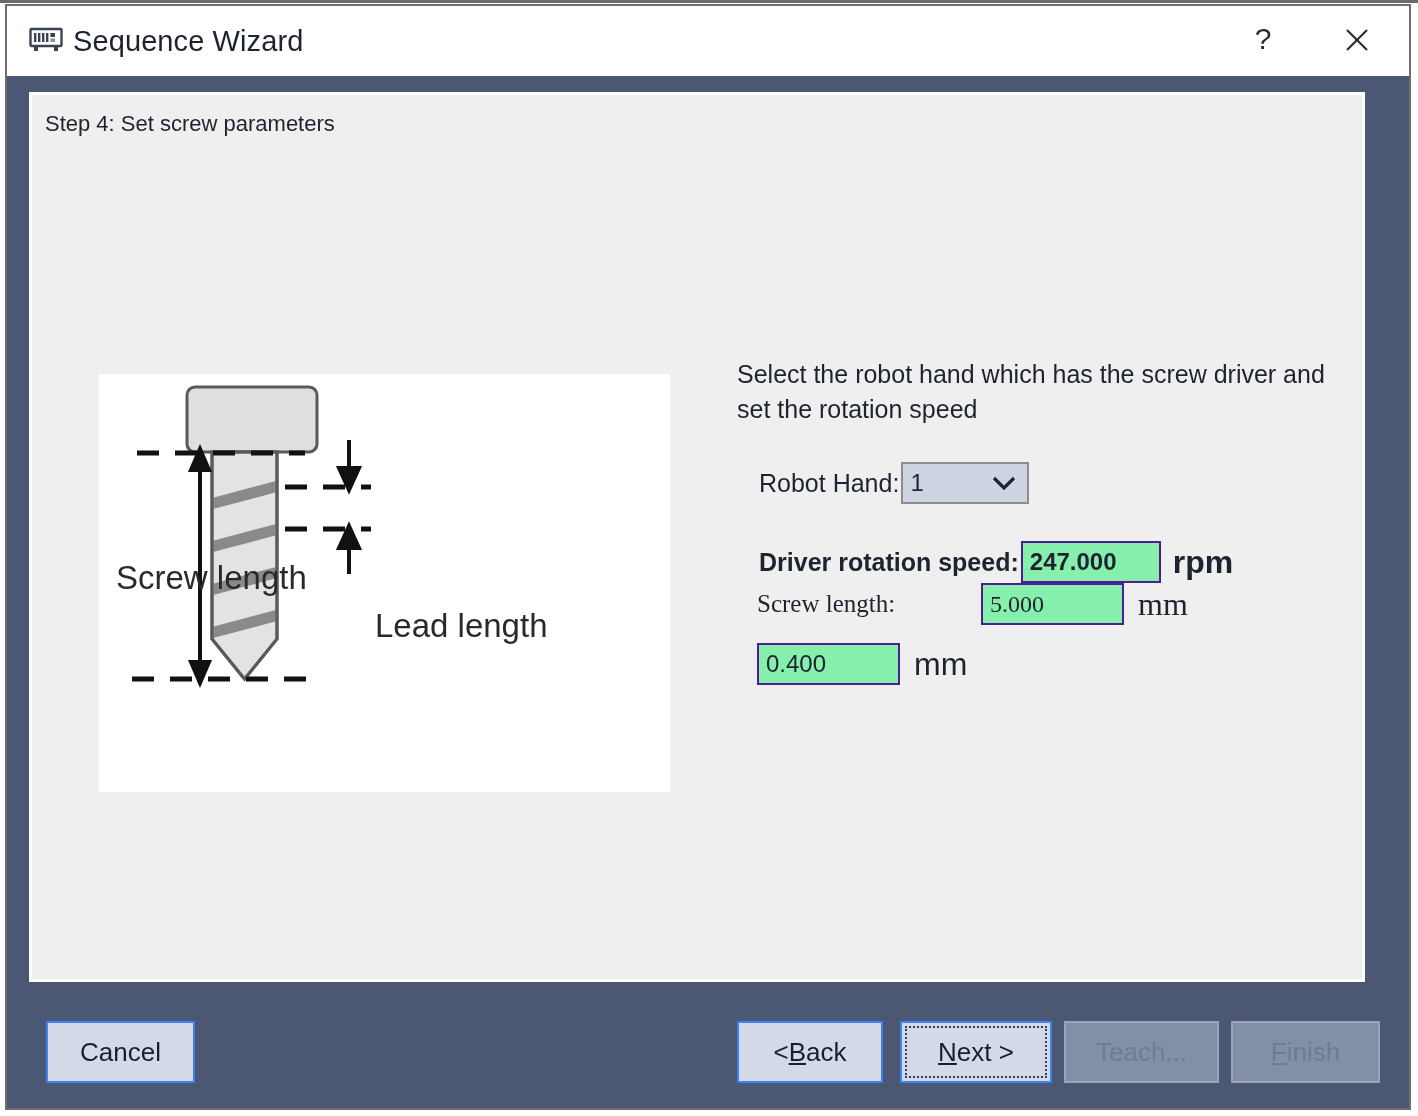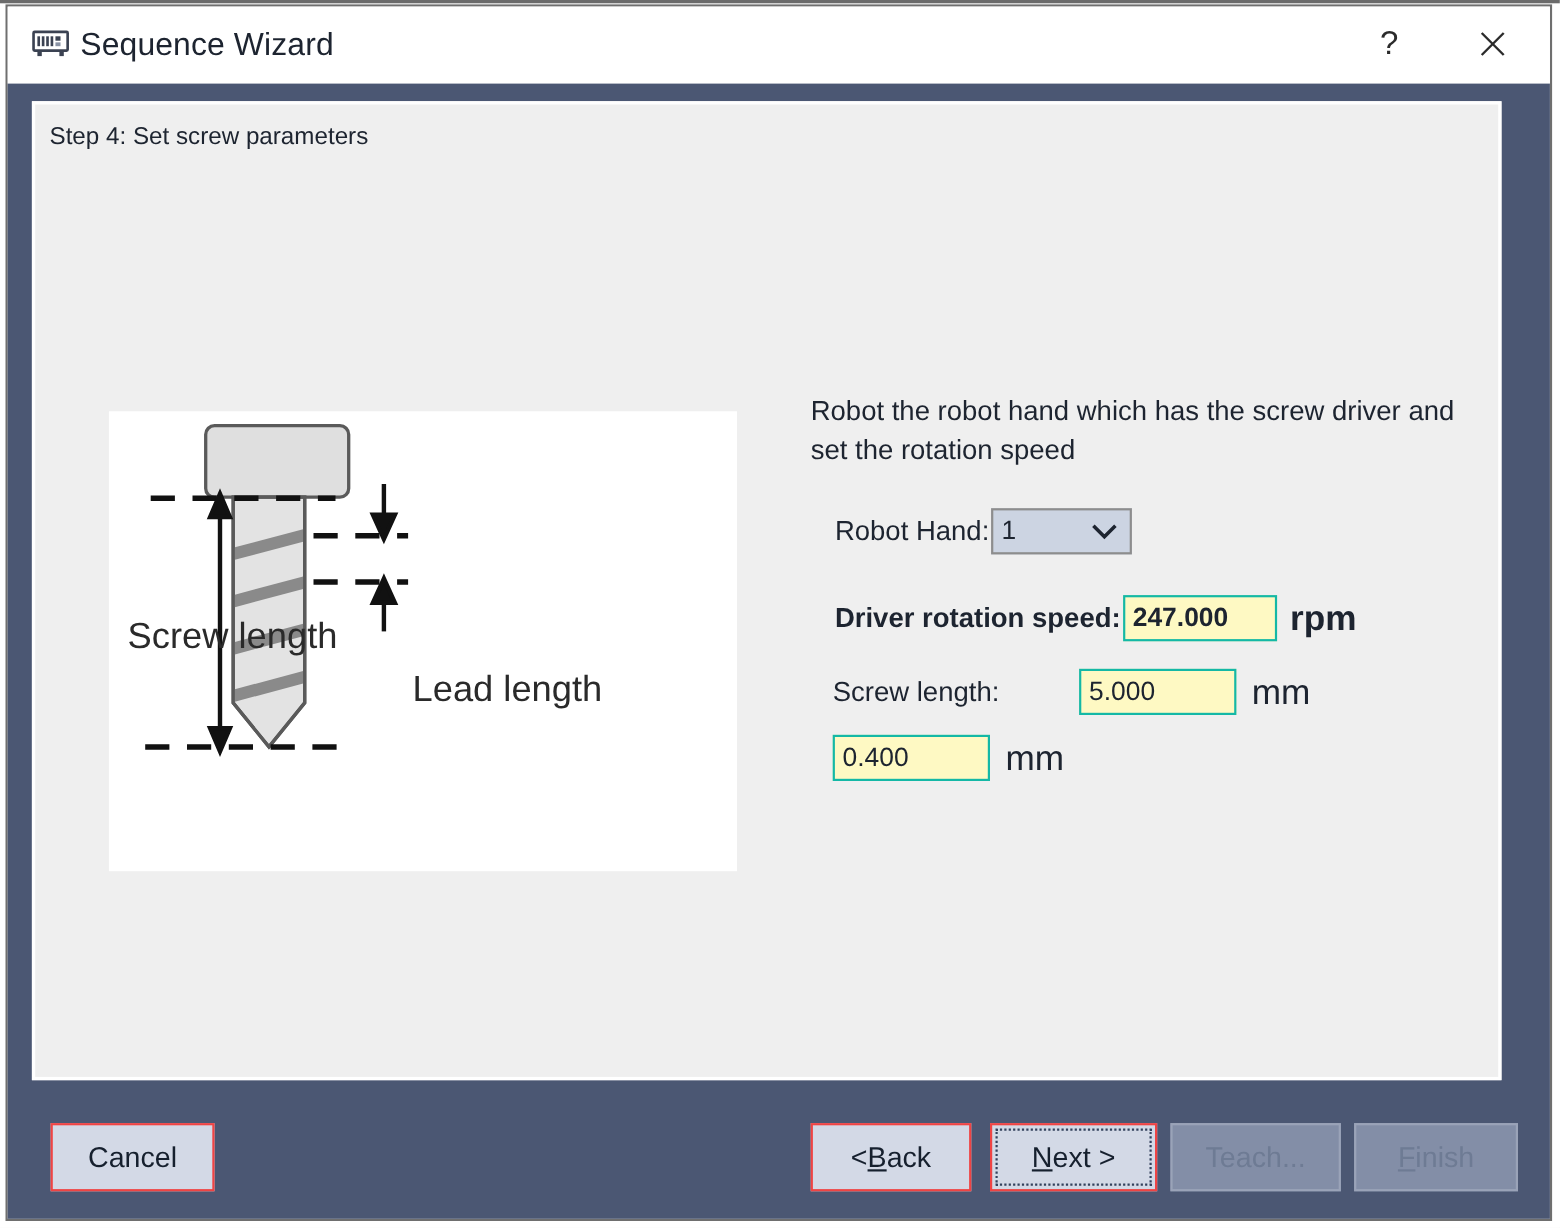--- a/index.html
+++ b/index.html
@@ -173,60 +173,60 @@
     line-height: 0;
   }
 
   
   #speed-row {
     margin-top: 37px;
     padding-left: 22px;
     font-weight: bold;
   }
   .txtbox {
-    background: #fef9c3;
-    border: 2px solid #14b8a6;
+    background: #86efac;
+    border: 2px solid #4c1d95;
     box-sizing: border-box;
     height: 42px;
     display: flex;
     align-items: center;
     font-size: 24px;
     color: #1d2430;
     padding-left: 7px;
   }
   #speed-input { width: 140px; margin-left: 2px; }
   #speed-unit { margin-left: 12px; }
 
   #params-heading {
     margin-top: 91px;
     font-size: 25px;
     color: #1d2430;
   }
   #screw-len-row {
-    margin-top: 25px;
     padding-left: 20px;
+    font-family: Liberation Serif, serif;
   }
   #lead-len-row {
     margin-top: 18px;
     padding-left: 20px;
   }
   .len-label { width: 224px; }
   .len-input { width: 143px; }
   .len-unit { margin-left: 14px; }
 
   
   .btn {
     position: absolute;
     height: 62px;
     box-sizing: border-box;
     font-family: "Liberation Sans", sans-serif;
     font-size: 26px;
     color: #16202e;
     background: #d3d9e6;
-    border: 2px solid #ef4444;
+    border: 2px solid #3b82f6;
     display: flex;
     align-items: center;
     justify-content: center;
     cursor: default;
     padding: 0;
   }
   .btn.disabled {
     background: #838ea7;
     border-color: #9aa3b8;
     color: #6e7b94;
@@ -330,21 +330,21 @@
             <polygon points="250,152 240,174 260,174"></polygon>
           </g>
 
           <text x="17" y="215" font-family="Liberation Sans, sans-serif" font-size="33" fill="#2a2a2a">Screw length</text>
           <text x="146" y="263" font-family="Liberation Sans, sans-serif" font-size="33" fill="#2a2a2a" transform="translate(130,0)">Lead length</text>
         </svg>
       </div>
 
       <div id="form">
 
-        <div class="instr">Robot the robot hand which has the screw driver and set the rotation speed</div>
+        <div class="instr">Select the robot hand which has the screw driver and set the rotation speed</div>
 
         <div class="field-row" id="robot-hand-row">
           <span class="field-label">Robot Hand:</span>
           <span class="combo">
             <span class="combo-value">1</span>
             <span class="combo-arrow">
               <svg width="26" height="16" viewBox="0 0 26 16">
                 <polyline points="3,3 13,13 23,3" fill="none" stroke="#1d2430" stroke-width="3.2"></polyline>
               </svg>
             </span>

